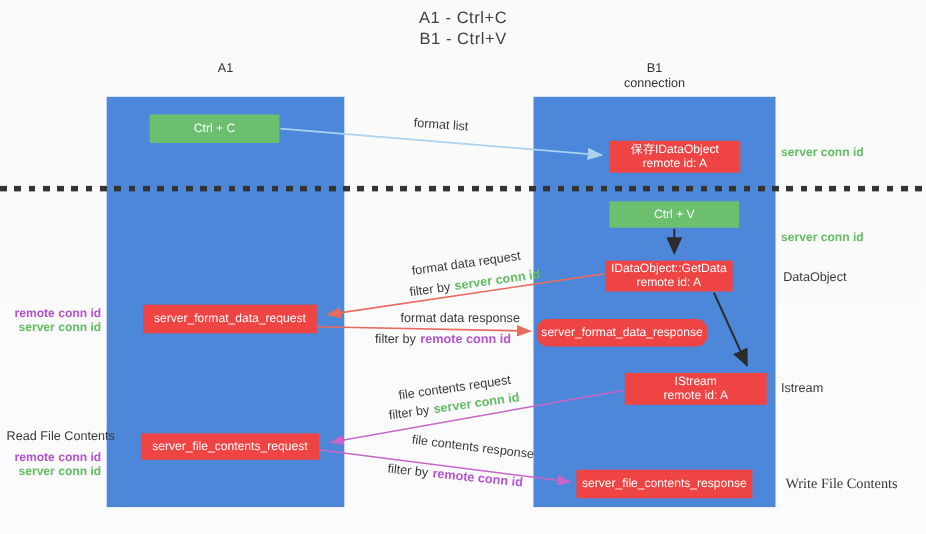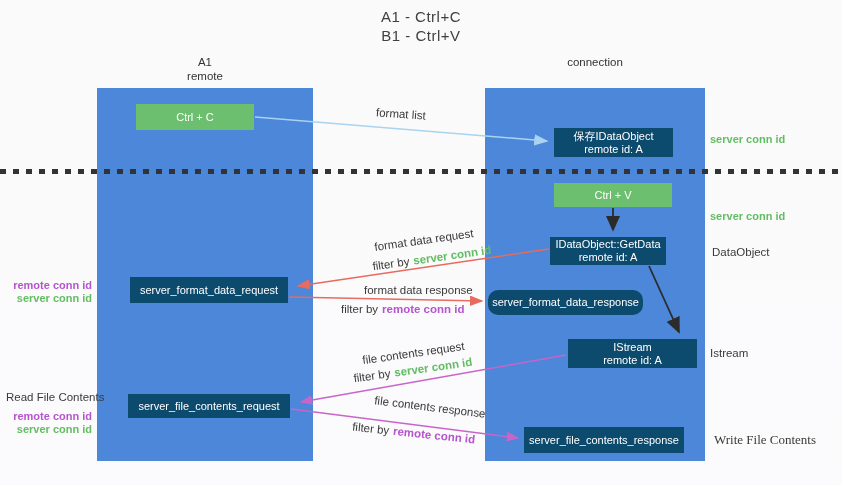--- a/index.html
+++ b/index.html
@@ -21,21 +21,21 @@
   .lane-header { top:55px; text-align:center; font-size:11.5px; line-height:14px; color:#333; }
   #hdr-left  { left:97px;  width:216px; }
   #hdr-right { left:485px; width:220px; }
 
   .dotted { left:0; top:169px; width:842px; height:5px;
     background:repeating-linear-gradient(90deg,#333 0 6px,transparent 6px 13px); }
 
   .node { color:#fff; font-size:11px; line-height:13px; display:flex; flex-direction:column;
     align-items:center; justify-content:center; text-align:center; }
   .green  { background:#6dbf70; }
-  .orange { background:#0c4a6e; }
+  .orange { background:#ef4444; }
   #n-ctrlc    { left:136px; top:104px; width:118px; height:26px; }
   #n-save     { left:554px; top:128px; width:119px; height:29px; }
   #n-ctrlv    { left:554px; top:183px; width:118px; height:24px;text-align:center; }
   #n-getdata  { left:550px; top:237px; width:116px; height:28px; }
   #n-fmtreq   { left:130px; top:277px; width:158px; height:26px;justify-content:center; }
   #n-fmtresp  { left:488px; top:290px; width:155px; height:25px;border-radius:10px; }
   #n-istream  { left:568px; top:339px; width:129px; height:29px; }
   #n-filereq  { left:128px; top:394px; width:162px; height:24px; }
   #n-fileresp { left:524px; top:427px; width:160px; height:26px; }
 
@@ -67,23 +67,23 @@
   #arrow-layer { left:0; top:0; pointer-events:none; }
 </style>
 </head>
 <body>
 
 <div class="abs title" id="title-line1">A1 - Ctrl+C</div>
 <div class="abs title" id="title-line2">B1 - Ctrl+V</div>
 
 <div class="abs lane-header" id="hdr-left">
   <div>A1</div>
-  <div>remote</div>
 </div>
 <div class="abs lane-header" id="hdr-right">
+  <div>B1</div>
   <div>connection</div>
 </div>
 
 <div class="abs lane" id="lane-left"></div>
 <div class="abs lane" id="lane-right"></div>
 
 <div class="abs dotted"></div>
 
 <div class="abs node green" id="n-ctrlc">
   <div>Ctrl + C</div>

